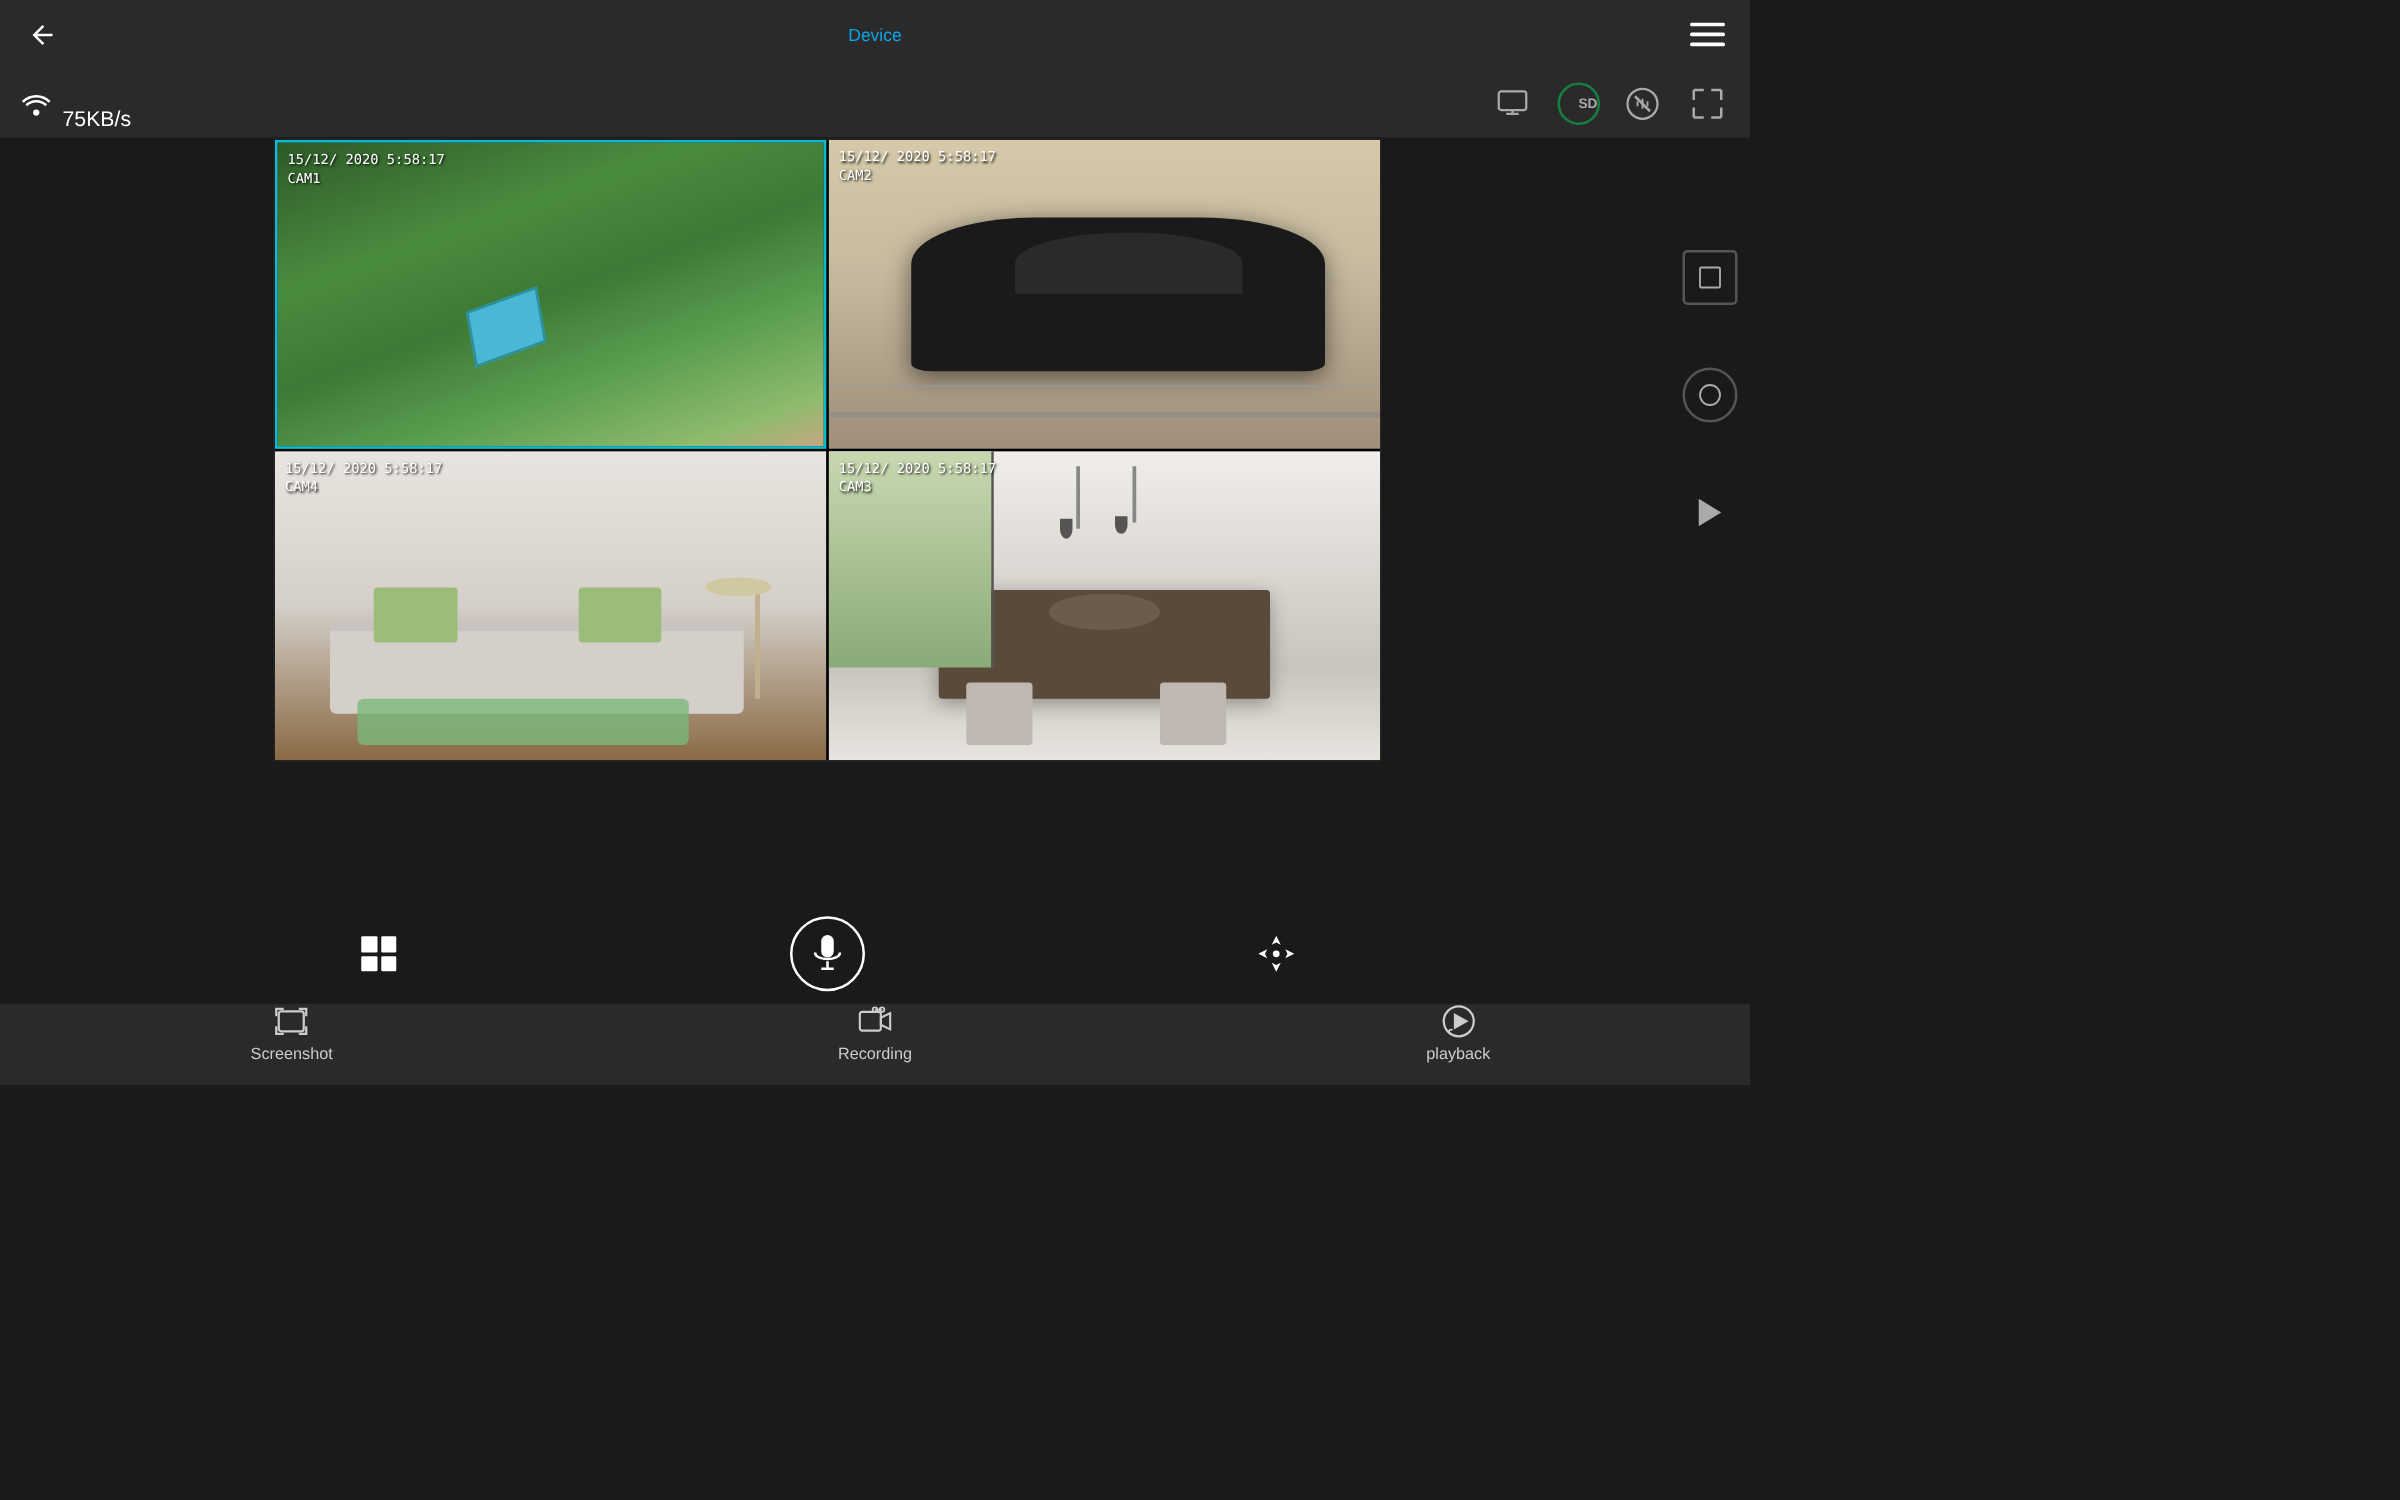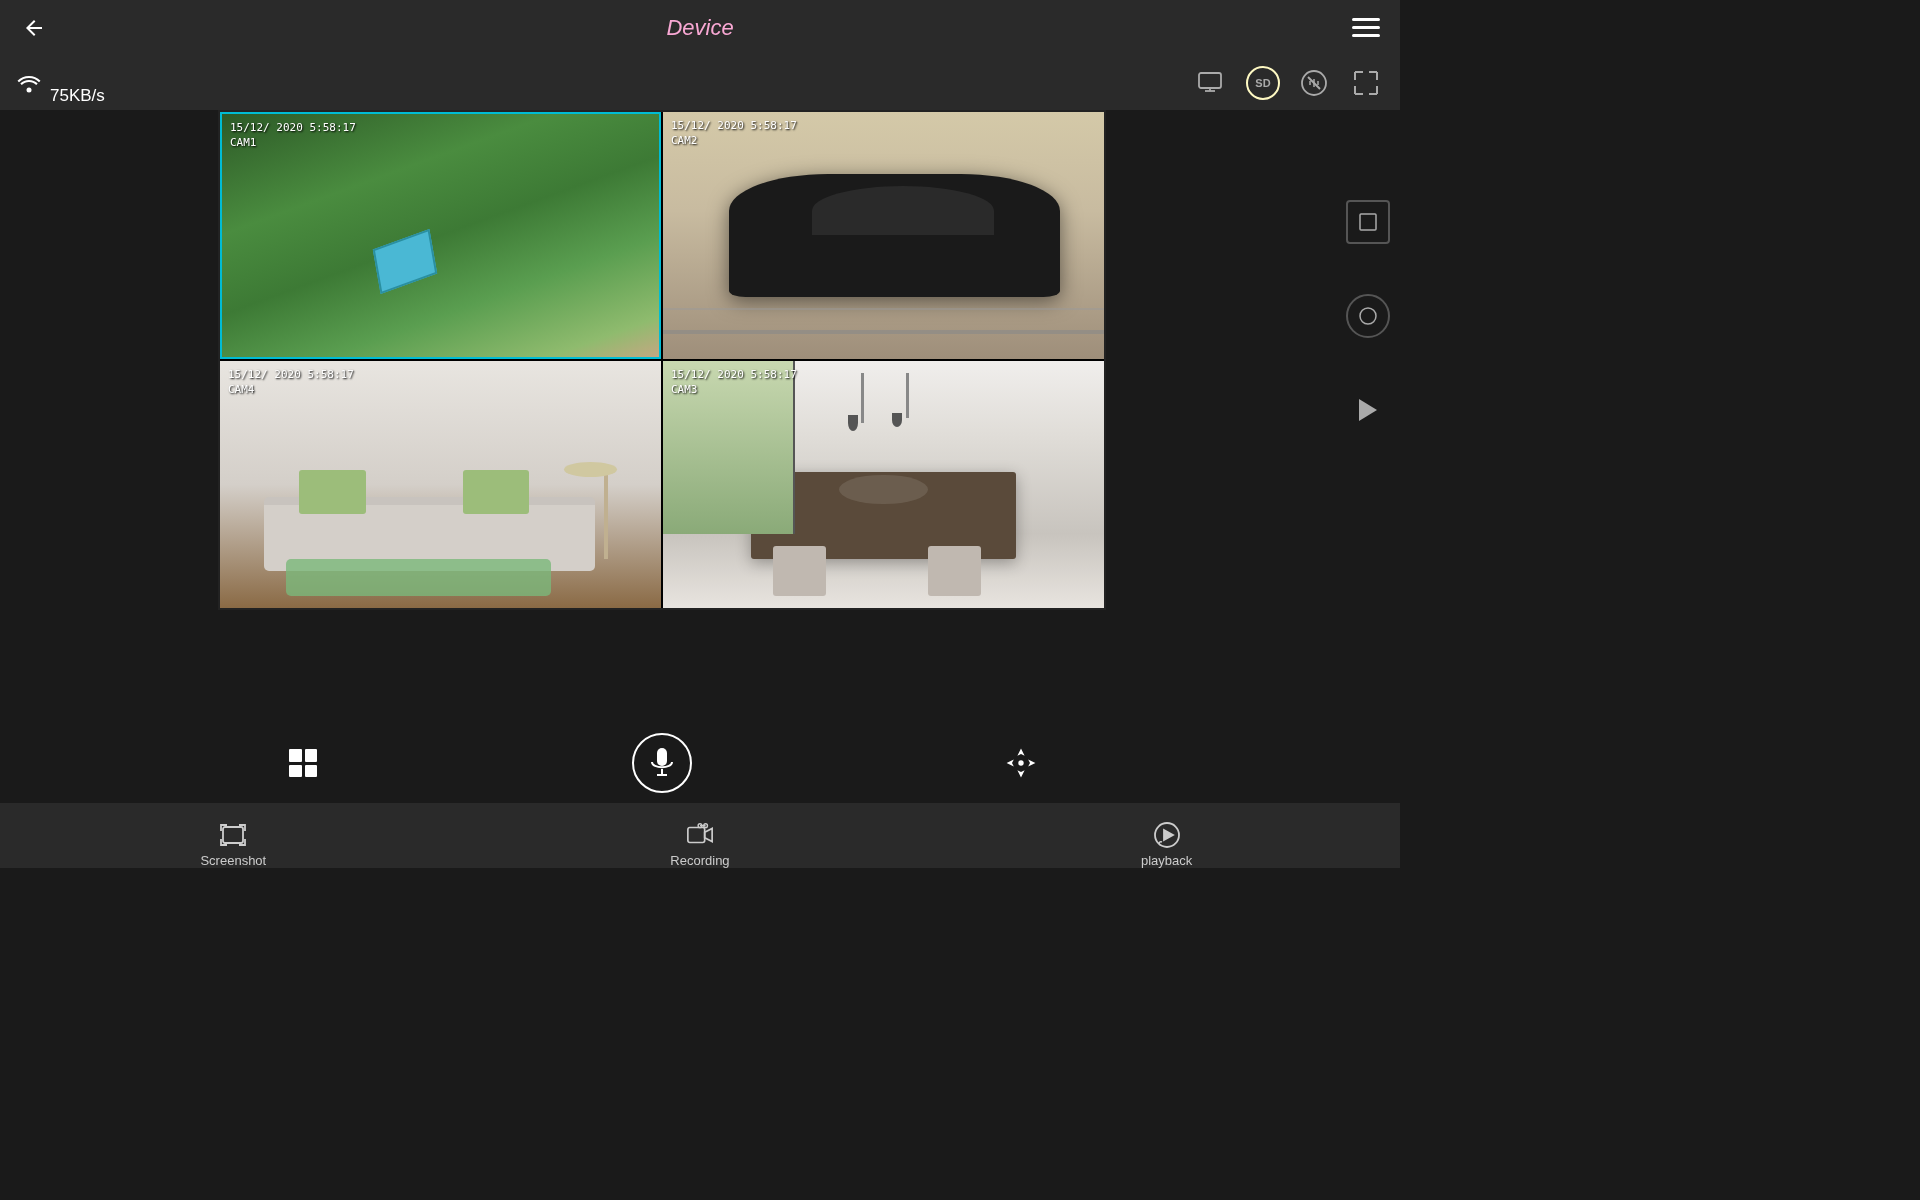--- a/index.html
+++ b/index.html
@@ -40,24 +40,23 @@
       display: flex;
       align-items: center;
       justify-content: space-between;
       padding: 0 16px;
     }
 
     #header-title {
       position: absolute;
       left: 50%;
       transform: translateX(-50%);
-      font-size: 22px;
+      font-size: 14px;
       font-weight: 400;
-      color: #f9a8d4;
-      font-style: italic;
+      color: #0ea5e9;
     }
 
     .header-btn {
       background: none;
       border: none;
       color: #fff;
       cursor: pointer;
       font-size: 22px;
       display: flex;
       align-items: center;
@@ -103,24 +102,24 @@
       align-items: center;
       justify-content: center;
       width: 36px;
       height: 36px;
     }
 
     .circle-icon {
       width: 34px;
       height: 34px;
       border-radius: 50%;
-      border: 2px solid #fef9c3;
-      display: flex;
-      align-items: center;
-      justify-content: center;
+      border: 2px solid #15803d;
+      display: flex;
+      align-items: center;
+      justify-content: flex-end;
       font-size: 11px;
       font-weight: bold;
       color: #aaa;
       cursor: pointer;
     }
 
     
     #camera-grid {
       position: absolute;
       top: 110px;
@@ -315,21 +314,21 @@
 
     
     #bottom-nav {
       position: absolute;
       bottom: 0;
       left: 0;
       right: 0;
       height: 65px;
       background: #2a2a2a;
       display: flex;
-      align-items: flex-end;
+      align-items: flex-start;
       justify-content: space-around;
     }
 
     .nav-item {
       display: flex;
       flex-direction: column;
       align-items: center;
       gap: 4px;
       cursor: pointer;
       color: #ccc;

